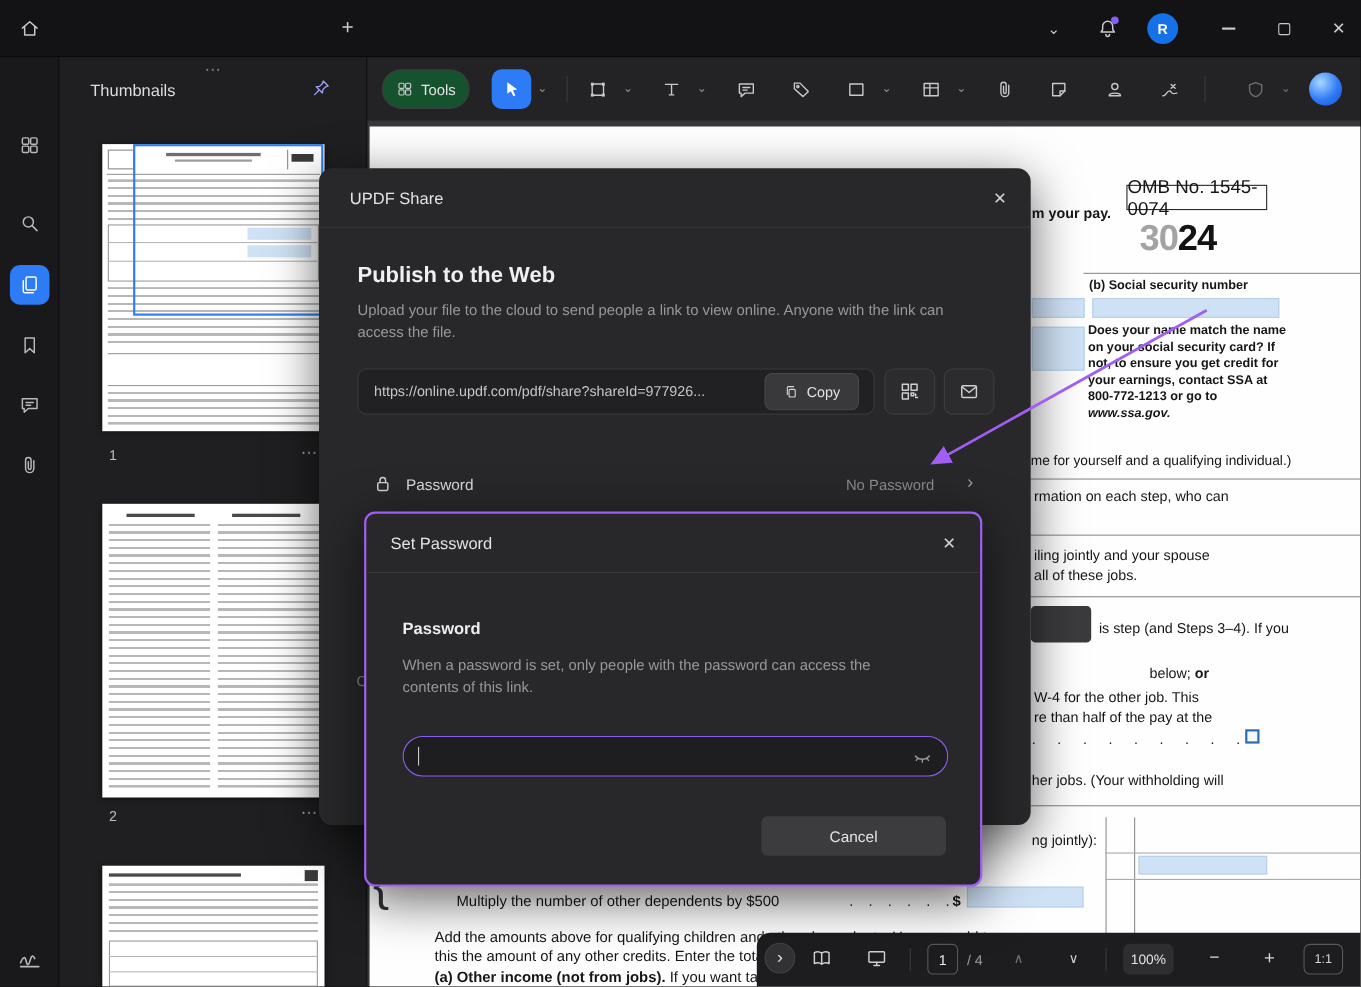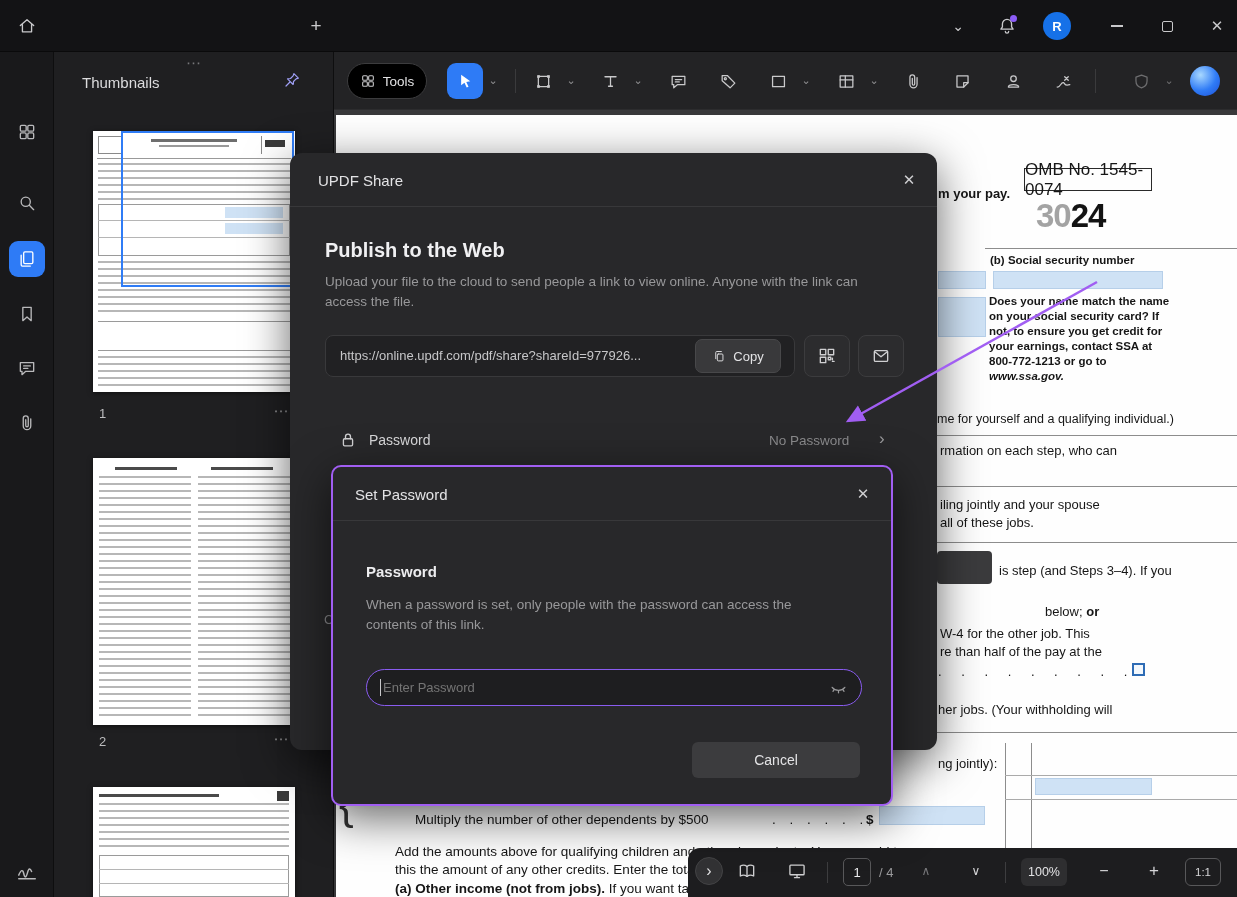--- a/index.html
+++ b/index.html
@@ -265,21 +265,21 @@
       <div class="tbar" style="left:6px;top:7px;width:120px;height:3px;background:#4a4a4a"></div>
       <div class="abs" style="left:184px;top:4px;width:12px;height:10px;background:#3a3a3a"></div>
       <div class="tl" style="left:6px;top:16px;width:190px;height:46px"></div>
       <div class="abs" style="left:6px;top:68px;width:190px;height:42px;border:1px solid #9a9a9a"></div>
       <div class="abs" style="left:6px;top:82px;width:190px;height:1px;background:#b5b5b5"></div>
       <div class="abs" style="left:6px;top:96px;width:190px;height:1px;background:#b5b5b5"></div>
     </div>
   </aside>
 
   <div class="toolbar">
-    <div class="btn abs" style="left:13px;top:11px;width:80px;height:36px;border-radius:18px;background:#000000;border:1px solid #3c3c3e;gap:7px">
+    <div class="btn abs" style="left:13px;top:11px;width:80px;height:36px;border-radius:18px;background:#14532d;border:1px solid #3c3c3e;gap:7px">
       <svg class="ic" width="16" height="16">
           <use href="#i-grid4"></use>
         </svg>
       <span style="font-size:13.5px;color:#e3e3e5">Tools</span>
     </div>
     <div class="btn abs" style="left:113px;top:11px;width:36px;height:36px;border-radius:9px;background:#2e7bf6;color:#fff">
         <svg class="ic" width="19" height="19">
           <use href="#i-cursor"></use>
         </svg>
       </div>
@@ -460,21 +460,20 @@
   </div>
 
   <div class="dlg" style="left:331px;top:465px;width:562px;height:341px;border:2px solid #a15ef2;border-radius:10px;z-index:60">
     <div class="dlg-head" style="height:54px">
       <span class="abs" style="left:22px;top:19px;font-size:15px">Set Password</span>
       <span class="xbtn btn" style="right:15px;top:14px">✕</span>
     </div>
     <div class="abs" style="left:33px;top:96px;font-size:15px;font-weight:bold;color:#ededef">Password</div>
     <div class="abs" style="left:33px;top:128px;width:470px;font-size:13.5px;line-height:20px;color:#98989a">When a password is set, only people with the password can access the contents of this link.</div>
     <div class="abs" style="left:33px;top:202px;width:496px;height:37px;background:#1e1e20;border:1.5px solid #8a5cf0;border-radius:19px">
-      <input type="password" class="abs" style="left: 16px; top: 2px; width: 430px; height: 30px; background: transparent; border: none; color: rgb(216, 216, 218); font-size: 13px; font-family: inherit;" placeholder="Enter Password">
       <span class="abs" style="left:13px;top:9px;width:1px;height:17px;background:#c9c9cb"></span>
       <div class="btn abs" style="right:12px;top:7px;width:22px;height:22px;color:#9a9a9c">
           <svg class="ic" width="19" height="19">
             <use href="#i-eyeoff"></use>
           </svg>
         </div>
     </div>
     <div class="btn abs" style="left:359px;top:275px;width:168px;height:36px;background:#3c3c3e;border-radius:6px;font-size:14px;color:#e3e3e5">Cancel</div>
   </div>
 

